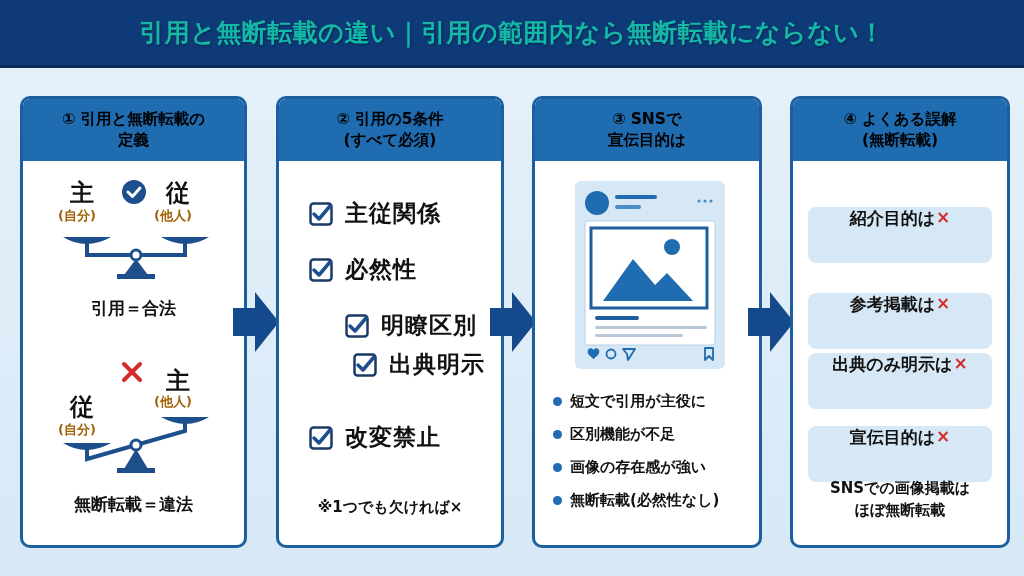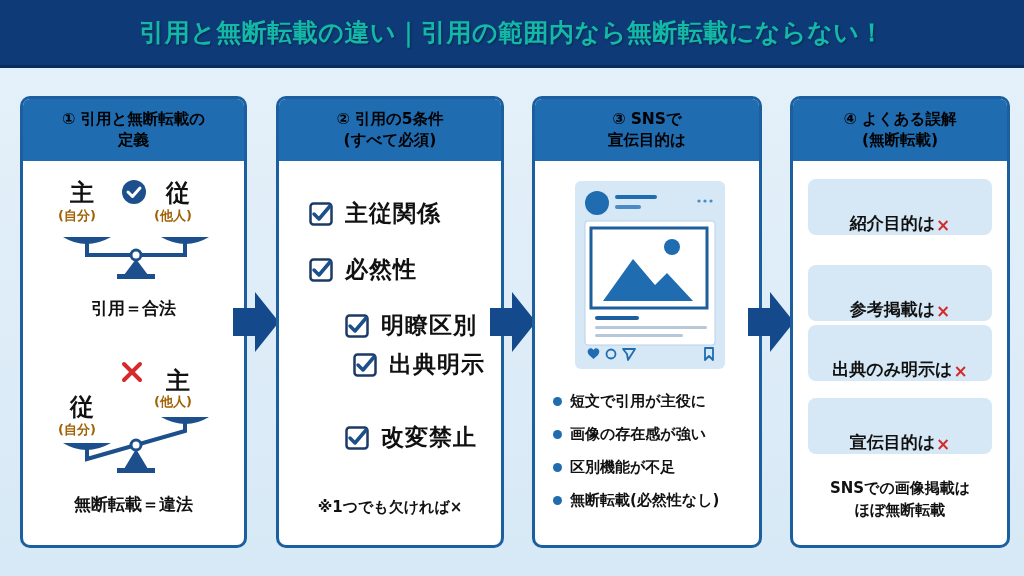--- a/index.html
+++ b/index.html
@@ -56,22 +56,22 @@
     
     .post { position: absolute; left: 40px; top: 82px; width: 150px; height: 188px; background: #d6e8f5; border-radius: 6px; }
     .bullets { position: absolute; left: 18px; top: 286px; }
     .bullet { display: flex; align-items: center; height: 33px; font-size: 15px; font-weight: bold; white-space: nowrap; }
     .bullet .dot { width: 9px; height: 9px; border-radius: 50%; background: #1f6cb0; margin-right: 8px; flex-shrink: 0; }
 
     
     .myth {
       position: absolute; left: 15px; width: 184px; height: 56px;
       background: #d6e8f5; border-radius: 8px;
-      display: flex; align-items: flex-end; justify-content: center;
-      font-size: 17px; font-weight: bold; white-space: nowrap;
+      display: flex; align-items: flex-start; justify-content: center;
+      font-size: 17px; font-weight: bold; white-space: nowrap; margin-top: 28px;
     }
     .myth .x { color: #d42a2a; margin-left: 1px; }
     .summary { position: absolute; left: 0; width: 100%; top: 378px; text-align: center; font-size: 15px; font-weight: bold; line-height: 22px; }
   </style>
 </head>
 <body>
 
 <div class="header">
   <h1>引用と無断転載の違い｜引用の範囲内なら無断転載にならない！</h1>
 </div>
@@ -148,21 +148,21 @@
       </svg>
     <span class="t">明瞭区別</span>
   </div>
   <div class="cond" style="top:250px;margin-left:44px;">
     <svg class="cb" viewBox="0 0 24 24">
         <rect x="1.5" y="1.5" width="21" height="21" rx="3" fill="none" stroke="#1c3a66" stroke-width="2.5"></rect>
         <path d="M5 12 L10 17 L21 4" stroke="#1c4f8c" stroke-width="3.5" fill="none" stroke-linecap="round" stroke-linejoin="round"></path>
       </svg>
     <span class="t">出典明示</span>
   </div>
-  <div class="cond" style="top:323px;margin-left:36px;">
+  <div class="cond" style="top:323px;">
     <svg class="cb" viewBox="0 0 24 24">
         <rect x="1.5" y="1.5" width="21" height="21" rx="3" fill="none" stroke="#1c3a66" stroke-width="2.5"></rect>
         <path d="M5 12 L10 17 L21 4" stroke="#1c4f8c" stroke-width="3.5" fill="none" stroke-linecap="round" stroke-linejoin="round"></path>
       </svg>
     <span class="t">改変禁止</span>
   </div>
   <div class="note">※1つでも欠ければ×</div>
 </div>
 
 <svg class="arrow" style="left:490px;" viewBox="0 0 46 64">
@@ -195,25 +195,25 @@
       <path d="M130 167 L138 167 L138 179 L134 175 L130 179 Z" fill="none" stroke="#1f6cb0" stroke-width="1.8" stroke-linejoin="round"></path>
     </svg>
   </div>
   <div class="bullets">
     <div class="bullet">
         <span class="dot"></span>
         <span>短文で引用が主役に</span>
       </div>
     <div class="bullet">
         <span class="dot"></span>
+        <span>区別機能が不足</span>
+      </div>
+    <div class="bullet">
+        <span class="dot"></span>
         <span>画像の存在感が強い</span>
-      </div>
-    <div class="bullet">
-        <span class="dot"></span>
-        <span>区別機能が不足</span>
       </div>
     <div class="bullet">
         <span class="dot"></span>
         <span>無断転載(必然性なし)</span>
       </div>
   </div>
 </div>
 
 <svg class="arrow" style="left:748px;" viewBox="0 0 46 64">
   <path d="M0 18 L22 18 L22 2 L46 32 L22 62 L22 46 L0 46 Z" fill="#144a8c"></path>

